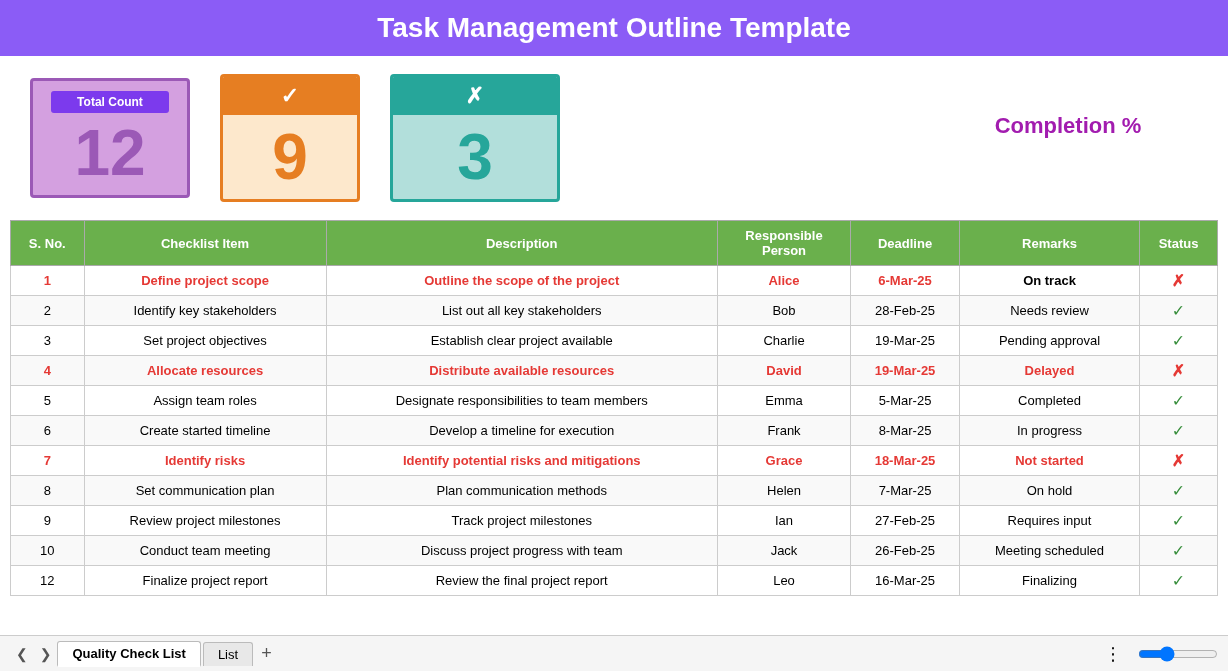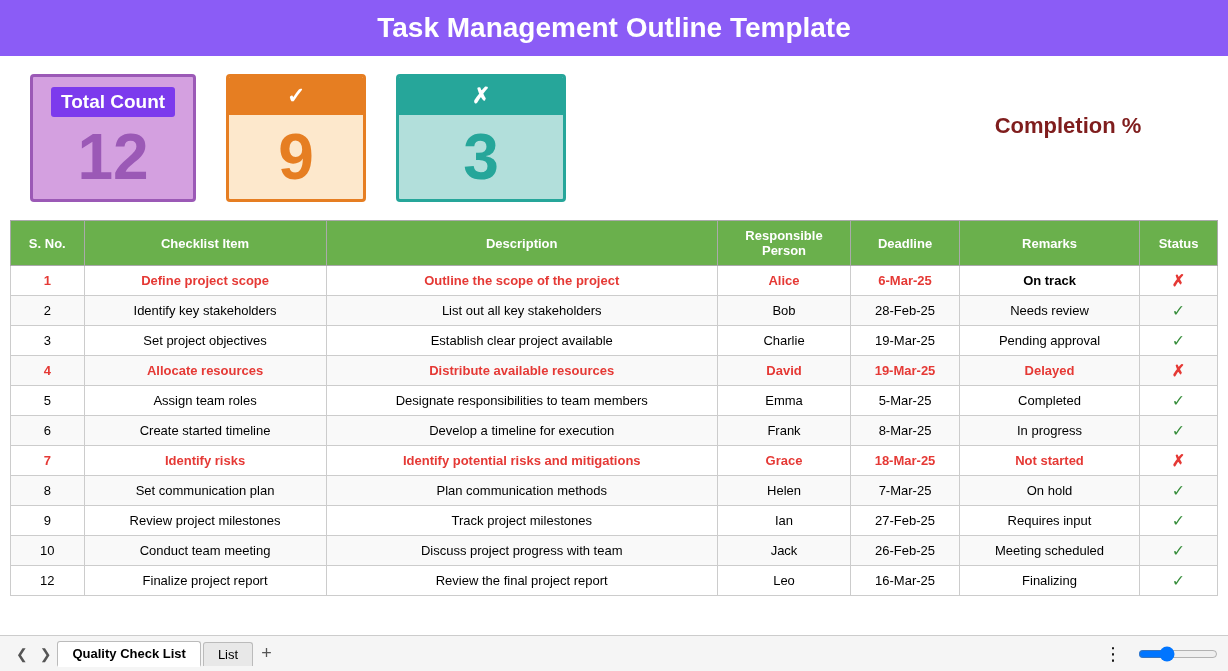--- a/index.html
+++ b/index.html
@@ -31,21 +31,21 @@
       border: 3px solid #9b59b6;
       border-radius: 4px;
       padding: 10px 18px;
       min-width: 160px;
       text-align: center;
     }
     .card-total .card-label {
       background: #7c3aed;
       color: #fff;
       font-weight: bold;
-      font-size: 19px;
+      font-size: 12px;
       padding: 4px 10px;
       border-radius: 3px;
       margin-bottom: 8px;
     }
     .card-total .card-value {
       color: #9b59b6;
       font-size: 64px;
       font-weight: bold;
       line-height: 1;
     }
@@ -95,21 +95,21 @@
       line-height: 1;
       padding: 10px 0;
     }
 
     .card-completion {
       margin-left: auto;
       text-align: center;
       min-width: 260px;
     }
     .card-completion .comp-label {
-      color: #7f1d1d;
+      color: #a21caf;
       font-size: 22px;
       font-weight: bold;
       margin-bottom: 24px;
     }
     .card-completion .comp-value-box {
       background: #c5e384;
       border: 2px solid #8bc34a;
       border-radius: 4px;
       padding: 8px 20px;
     }

